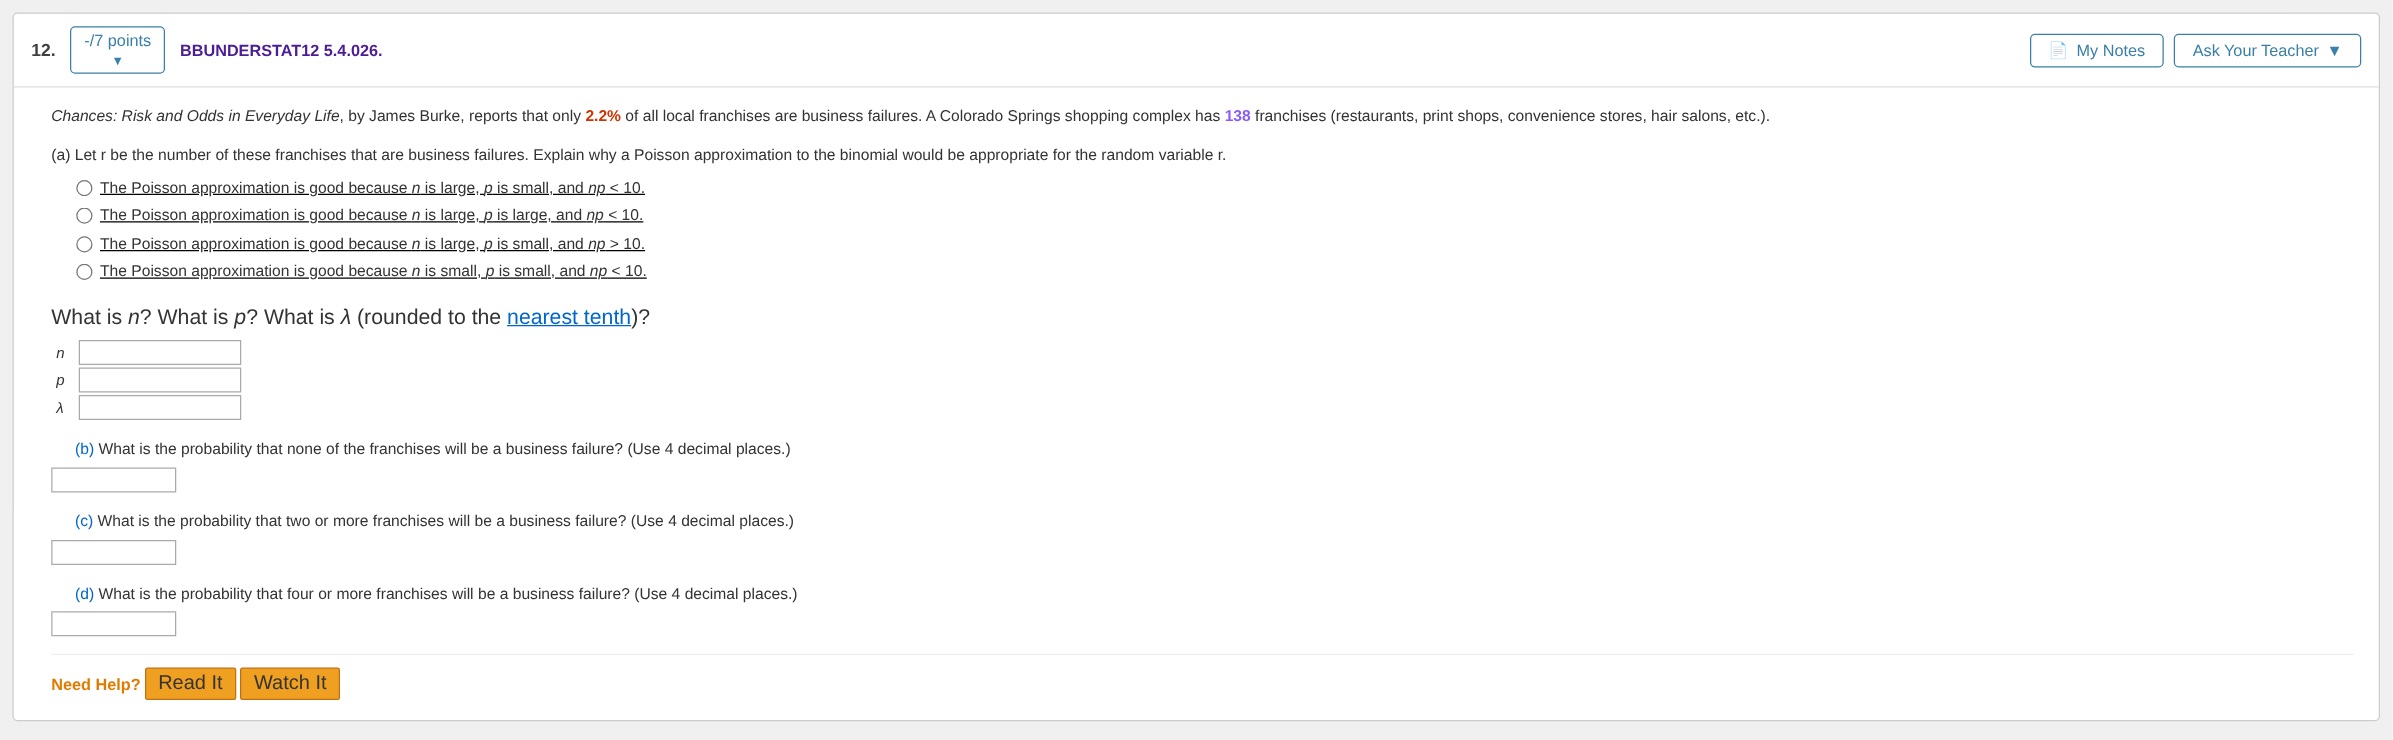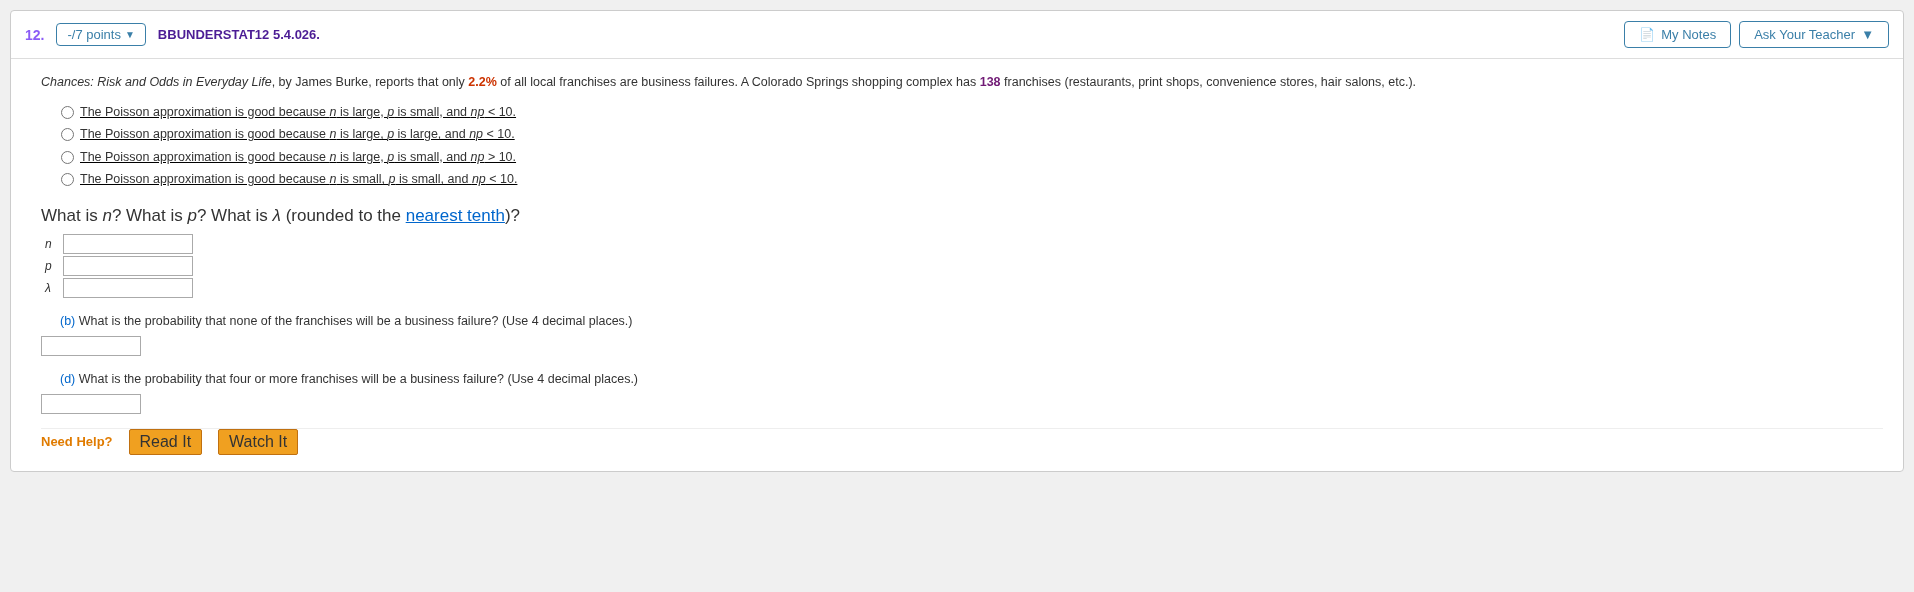--- a/index.html
+++ b/index.html
@@ -23,33 +23,34 @@
       border-bottom: 1px solid #ddd;
     }
     .header-left {
       display: flex;
       align-items: center;
       gap: 12px;
     }
     .question-num {
       font-weight: bold;
       font-size: 14px;
-      color: #8b5cf6;
+      color: #404040;
     }
     .points-btn {
       border: 1px solid #3a7fa8;
       color: #3a7fa8;
       background: #fff;
       border-radius: 4px;
       padding: 3px 10px;
       font-size: 13px;
       cursor: pointer;
       display: flex;
       align-items: center;
       gap: 4px;
+      flex-direction: column;
     }
     .points-btn .chevron {
       font-size: 10px;
     }
     .problem-code {
       font-weight: bold;
       font-size: 13px;
       color: #4c1d95;
     }
     .header-right {
@@ -78,21 +79,21 @@
       line-height: 1.5;
     }
     .intro-text em {
       font-style: italic;
     }
     .highlight-red {
       color: #cc3300;
       font-weight: bold;
     }
     .highlight-blue {
-      color: #701a75;
+      color: #8b5cf6;
       font-weight: bold;
     }
     .part-label {
       font-size: 12.5px;
       color: #333;
       margin-bottom: 8px;
       line-height: 1.5;
     }
     .radio-group {
       margin-left: 20px;
@@ -165,22 +166,23 @@
       height: 20px;
       border: 1px solid #aaa;
       padding: 1px 3px;
       font-size: 12px;
       display: block;
       margin-top: 2px;
     }
     .need-help-row {
       display: flex;
       align-items: center;
-      gap: 16px;
+      gap: 3px;
       margin-top: 14px;
+      padding-top: 10px;
       border-top: 1px solid #eee;
     }
     .need-help-label {
       color: #e07b00;
       font-weight: bold;
       font-size: 13px;
     }
     .help-btn {
       background: #f0a020;
       border: 1px solid #c07010;
@@ -217,20 +219,23 @@
     </div>
   </div>
 
   <div class="body-content">
 
     <div class="intro-text">
       <em><span>Chances: Risk and Odds in Everyday Life</span></em><span>, by James Burke</span><span>, reports that only </span><span class="highlight-red">2.2%</span><span> of all local franchises are business failures. A Colorado Springs shopping complex has </span><span class="highlight-blue">138</span><span> franchises (restaurants, print shops, convenience stores, hair salons, etc.).</span>
     </div>
 
     <div class="part-section">
+      <div class="part-label">
+        <span>(a) Let r be the number of these franchises that are business failures. Explain why a Poisson approximation to the binomial would be appropriate for the random variable r.</span>
+      </div>
       <div class="radio-group">
         <label class="radio-option">
           <input type="radio" name="part_a" style="">
           <span>The Poisson approximation is good because <em>n</em> is large, <em>p</em> is small, and <em>np</em> &lt; 10.</span>
         </label>
         <label class="radio-option">
           <input type="radio" name="part_a" style="">
           <span>The Poisson approximation is good because <em>n</em> is large, <em>p</em> is large, and <em>np</em> &lt; 10.</span>
         </label>
         <label class="radio-option">
@@ -264,20 +269,26 @@
       </div>
     </div>
 
     <div class="part-section">
       <div class="part-section-label">
         <span class="part-letter">(b)</span><span> What is the probability that none of the franchises will be a business failure? (Use 4 decimal places.)</span>
       </div>
       <input type="text" class="answer-input" style="">
     </div>
 
+    <div class="part-section">
+      <div class="part-section-label">
+        <span class="part-letter">(c)</span><span> What is the probability that two or more franchises will be a business failure? (Use 4 decimal places.)</span>
+      </div>
+      <input type="text" class="answer-input" style="">
+    </div>
 
     <div class="part-section">
       <div class="part-section-label">
         <span class="part-letter">(d)</span><span> What is the probability that four or more franchises will be a business failure? (Use 4 decimal places.)</span>
       </div>
       <input type="text" class="answer-input" style="">
     </div>
 
     <div class="need-help-row">
       <span class="need-help-label">Need Help?</span>

